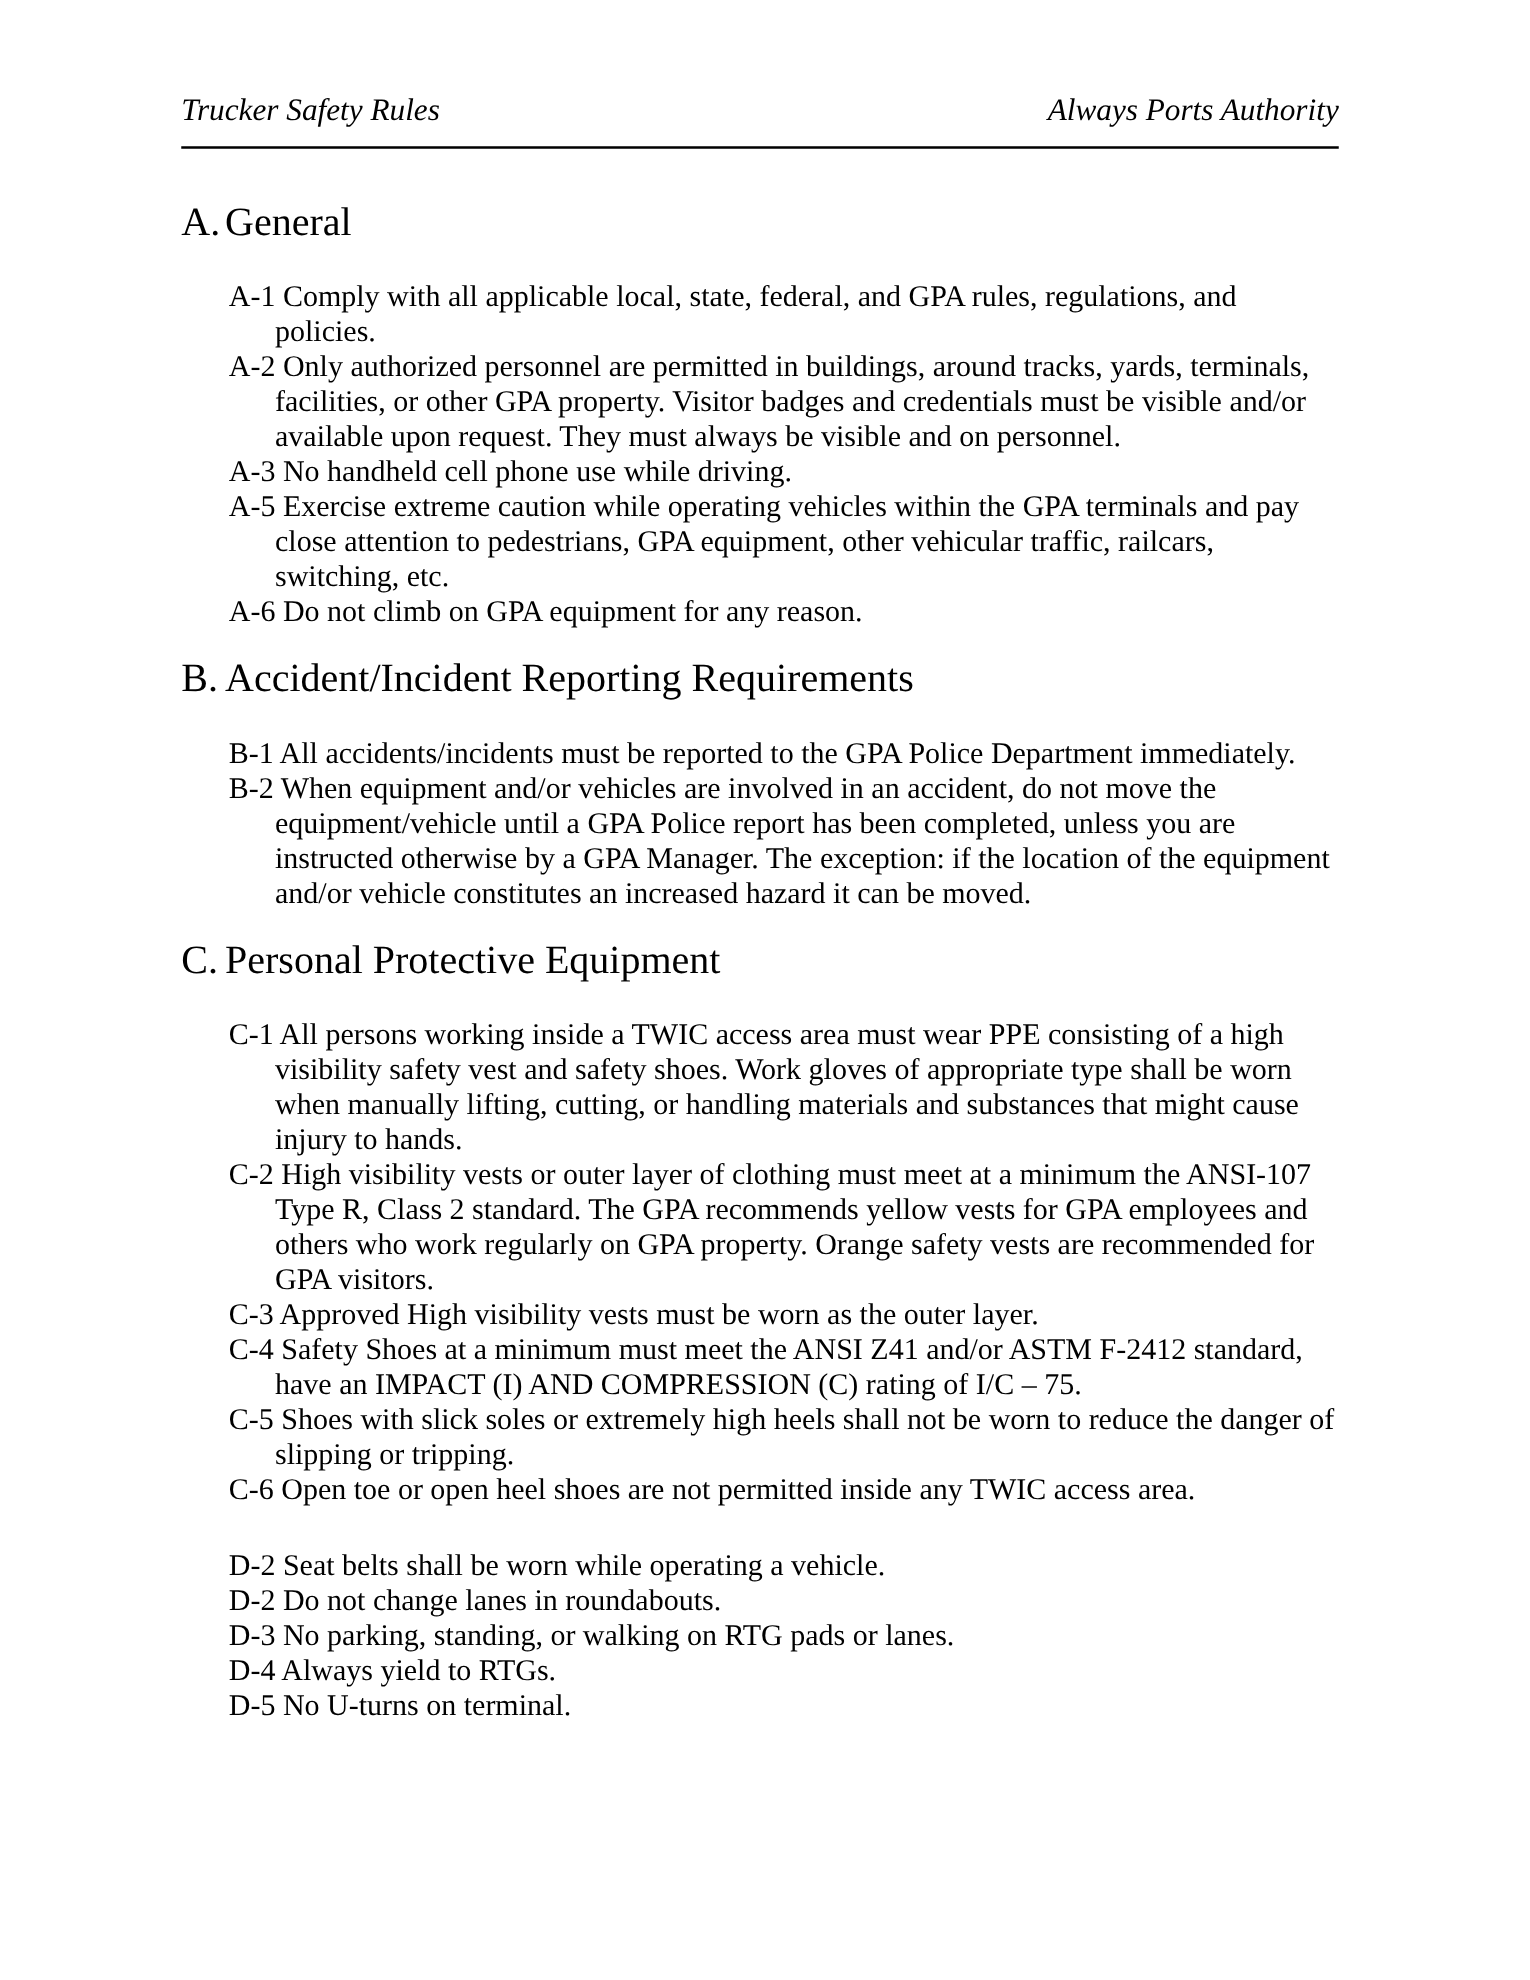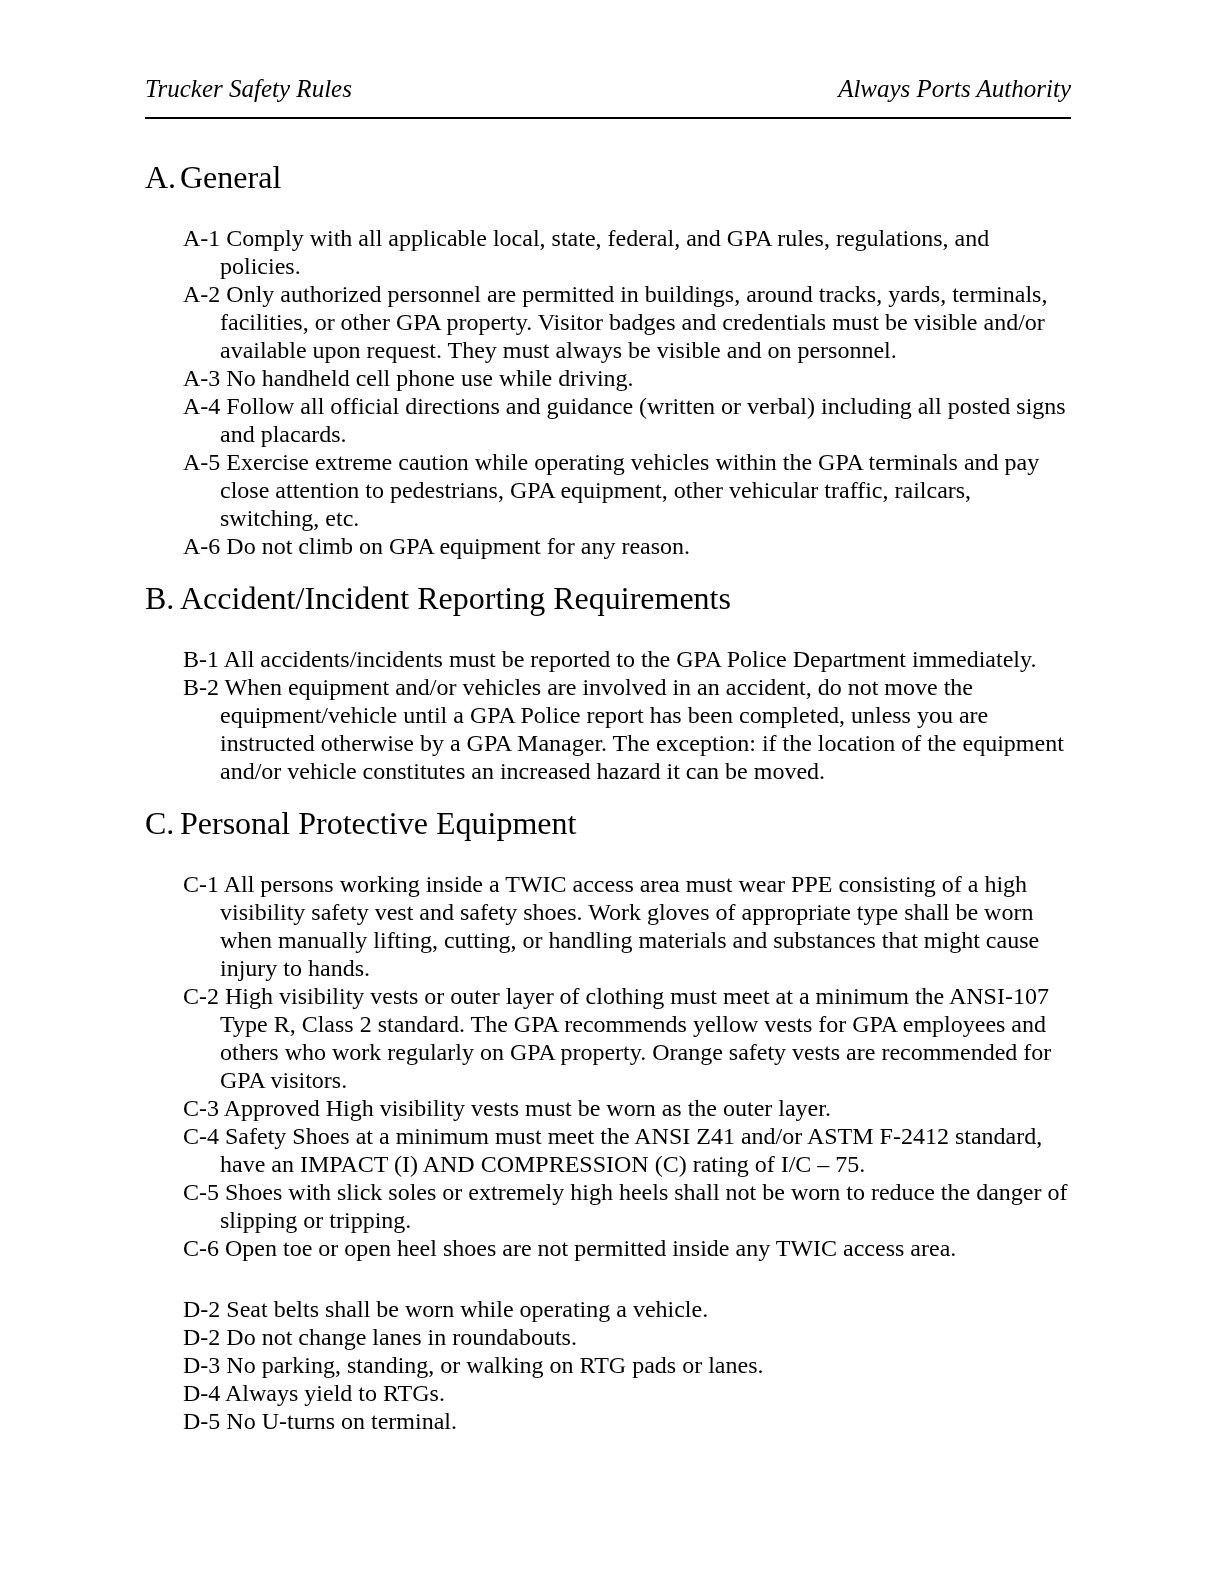--- a/index.html
+++ b/index.html
@@ -59,21 +59,20 @@
       <span>Trucker Safety Rules</span>
       <span>Always Ports Authority</span>
     </div>
     <main>
         <section class="section">
           <h2 class="section-heading"><span class="section-letter">A.</span><span>General</span></h2>
           <div class="rules-list">
             <p class="rule-item"><span>A-1</span> <span>Comply with all applicable local, state, federal, and GPA rules, regulations, and policies.</span></p>
             <p class="rule-item"><span>A-2</span> <span>Only authorized personnel are permitted in buildings, around tracks, yards, terminals, facilities, or other GPA property. Visitor badges and credentials must be visible and/or available upon request. They must always be visible and on personnel.</span></p>
             <p class="rule-item"><span>A-3</span> <span>No handheld cell phone use while driving.</span></p>
-            <p class="rule-item"><span>A-4</span> <span>Follow all official directions and guidance (written or verbal) including all posted signs and placards.</span></p>
             <p class="rule-item"><span>A-5</span> <span>Exercise extreme caution while operating vehicles within the GPA terminals and pay close attention to pedestrians, GPA equipment, other vehicular traffic, railcars, switching, etc.</span></p>
             <p class="rule-item"><span>A-6</span> <span>Do not climb on GPA equipment for any reason.</span></p>
           </div>
         </section>
         <section class="section">
           <h2 class="section-heading"><span class="section-letter">B.</span><span>Accident/Incident Reporting Requirements</span></h2>
           <div class="rules-list">
             <p class="rule-item"><span>B-1</span> <span>All accidents/incidents must be reported to the GPA Police Department immediately.</span></p>
             <p class="rule-item"><span>B-2</span> <span>When equipment and/or vehicles are involved in an accident, do not move the equipment/vehicle until a GPA Police report has been completed, unless you are instructed otherwise by a GPA Manager. The exception: if the location of the equipment and/or vehicle constitutes an increased hazard it can be moved.</span></p>
           </div>

